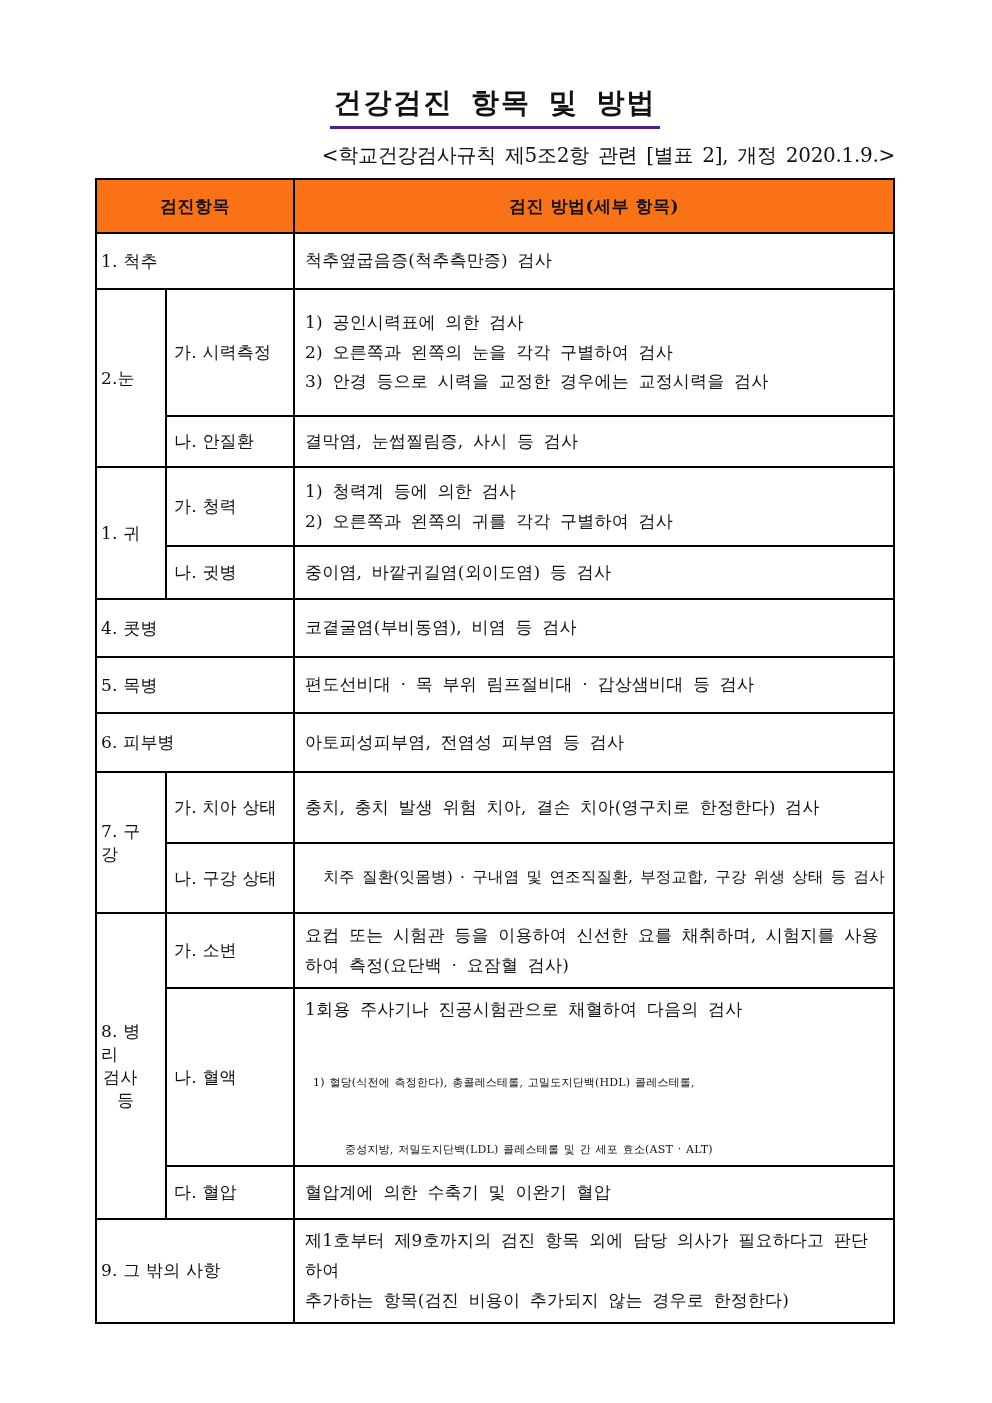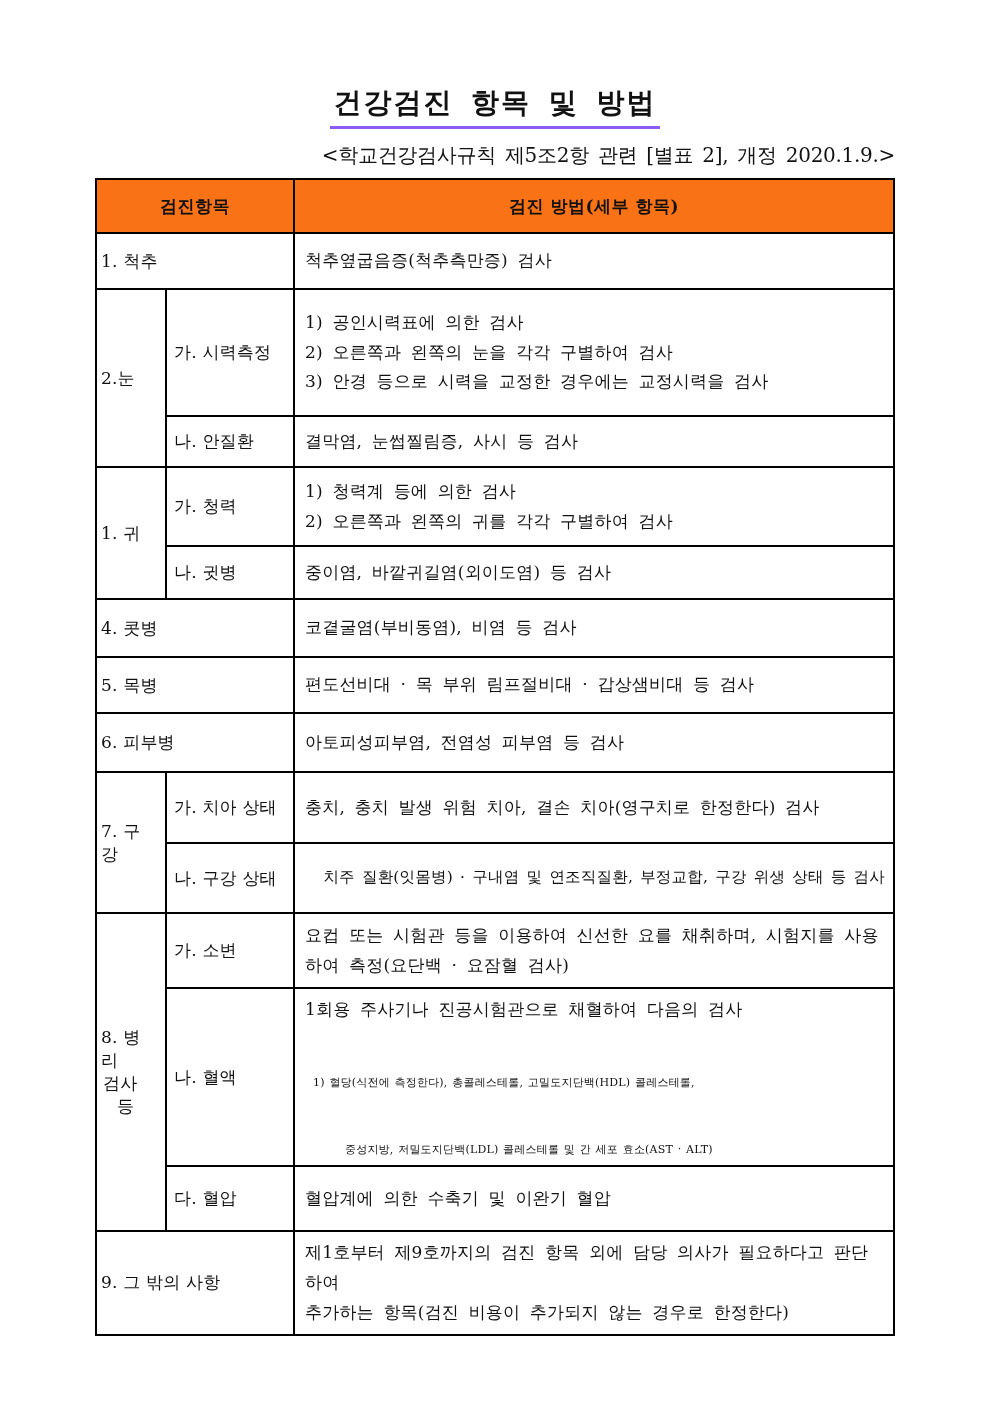--- a/index.html
+++ b/index.html
@@ -26,21 +26,21 @@
   .title-wrap {
     padding-top: 84px;
     text-align: center;
   }
   .doc-title {
     display: inline-block;
     font-size: 28px;
     font-weight: bold;
     letter-spacing: 2px;
     word-spacing: 6px;
-    border-bottom: 3px solid #8b5cf6;
+    border-bottom: 3px solid #4c1d95;
     padding: 0 3px 4px 3px;
   }
   .doc-subtitle {
     margin-top: 13px;
     margin-bottom: 9px;
     text-align: right;
     font-size: 20px;
     letter-spacing: -0.3px;
     word-spacing: 3px;
   }
@@ -186,21 +186,21 @@
         </td>
       </tr>
       <tr style="height:98px">
         <td class="sub">나. 혈액</td>
         <td class="method">
           <div class="line">1회용 주사기나 진공시험관으로 채혈하여 다음의 검사</div>
           <div class="blood-line-sm indent-1">1) 혈당(식전에 측정한다), 총콜레스테롤, 고밀도지단백(HDL) 콜레스테롤,</div>
           <div class="blood-line-sm indent-2">중성지방, 저밀도지단백(LDL) 콜레스테롤 및 간 세포 효소(AST · ALT)</div>
         </td>
       </tr>
-      <tr style="height:65px">
+      <tr style="height:53px">
         <td class="sub">다. 혈압</td>
         <td class="method">혈압계에 의한 수축기 및 이완기 혈압</td>
       </tr>
 
       <tr style="height:87px">
         <td class="cat" colspan="2">9. 그 밖의 사항</td>
         <td class="method">
           <div>제1호부터 제9호까지의 검진 항목 외에 담당 의사가 필요하다고 판단하여</div>
           <div>추가하는 항목(검진 비용이 추가되지 않는 경우로 한정한다)</div>
         </td>

